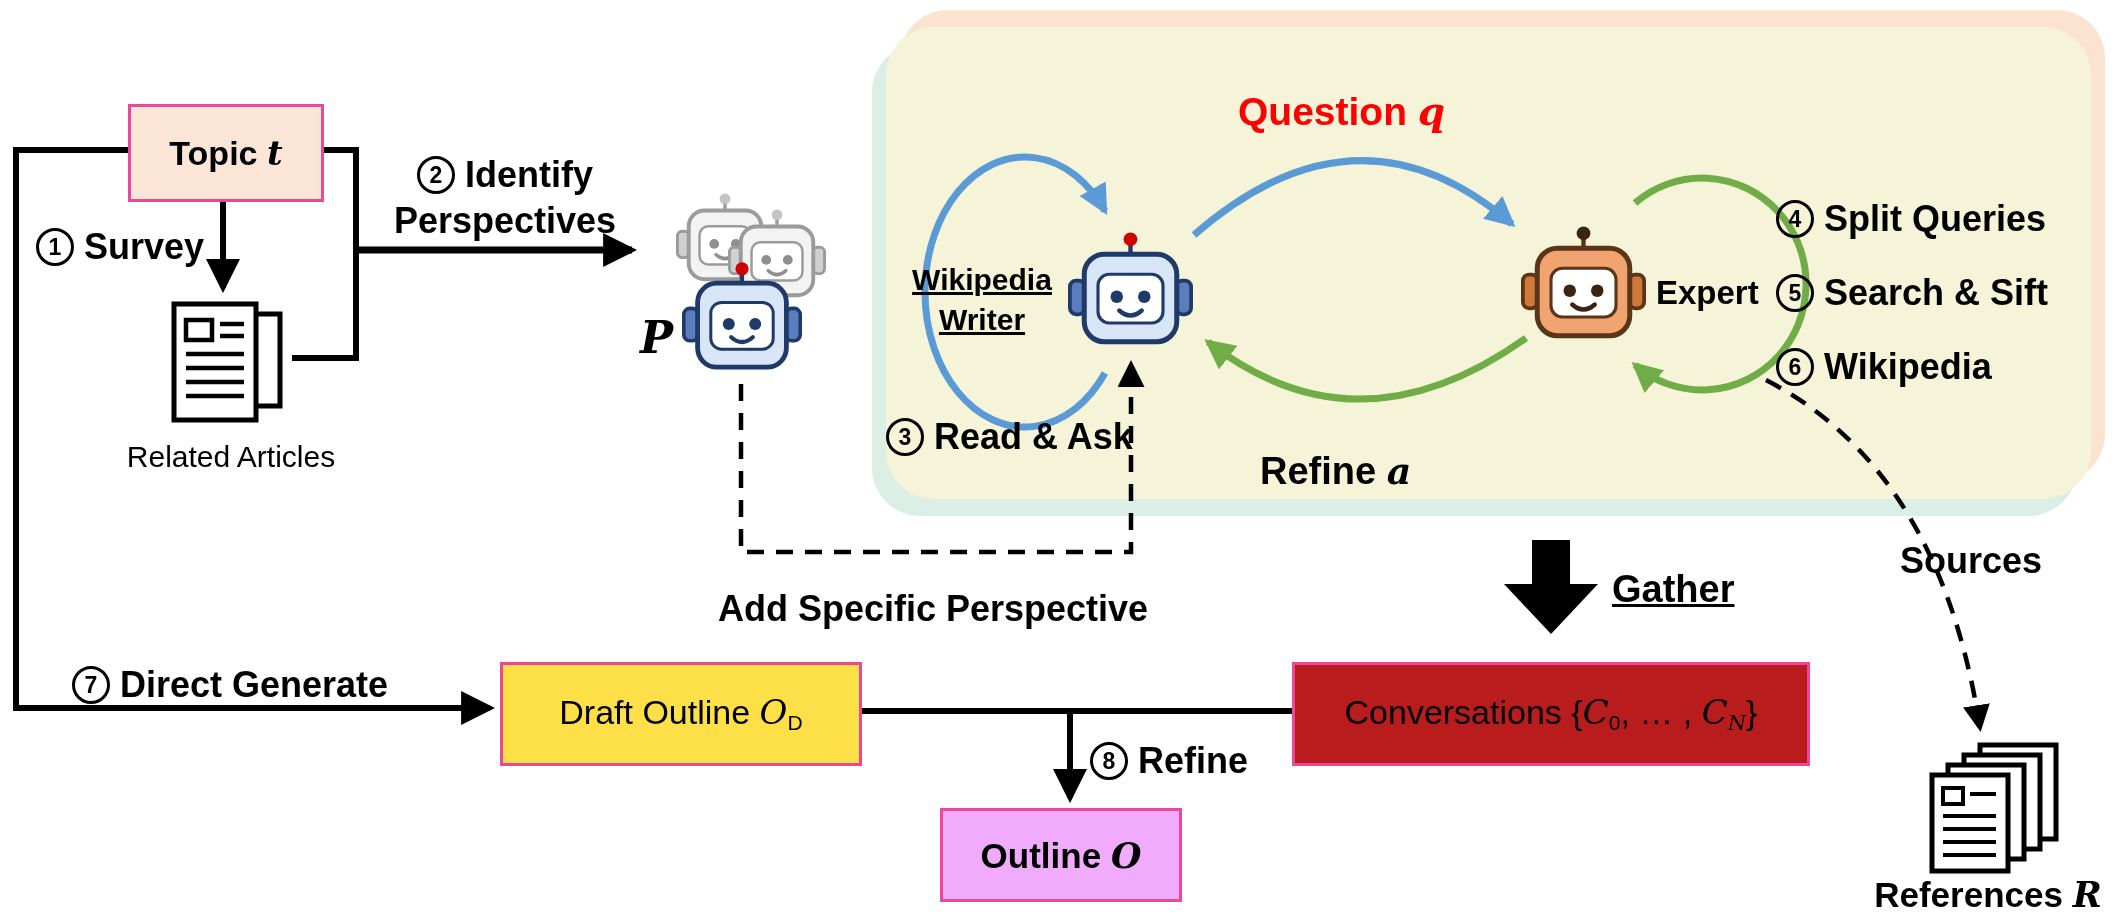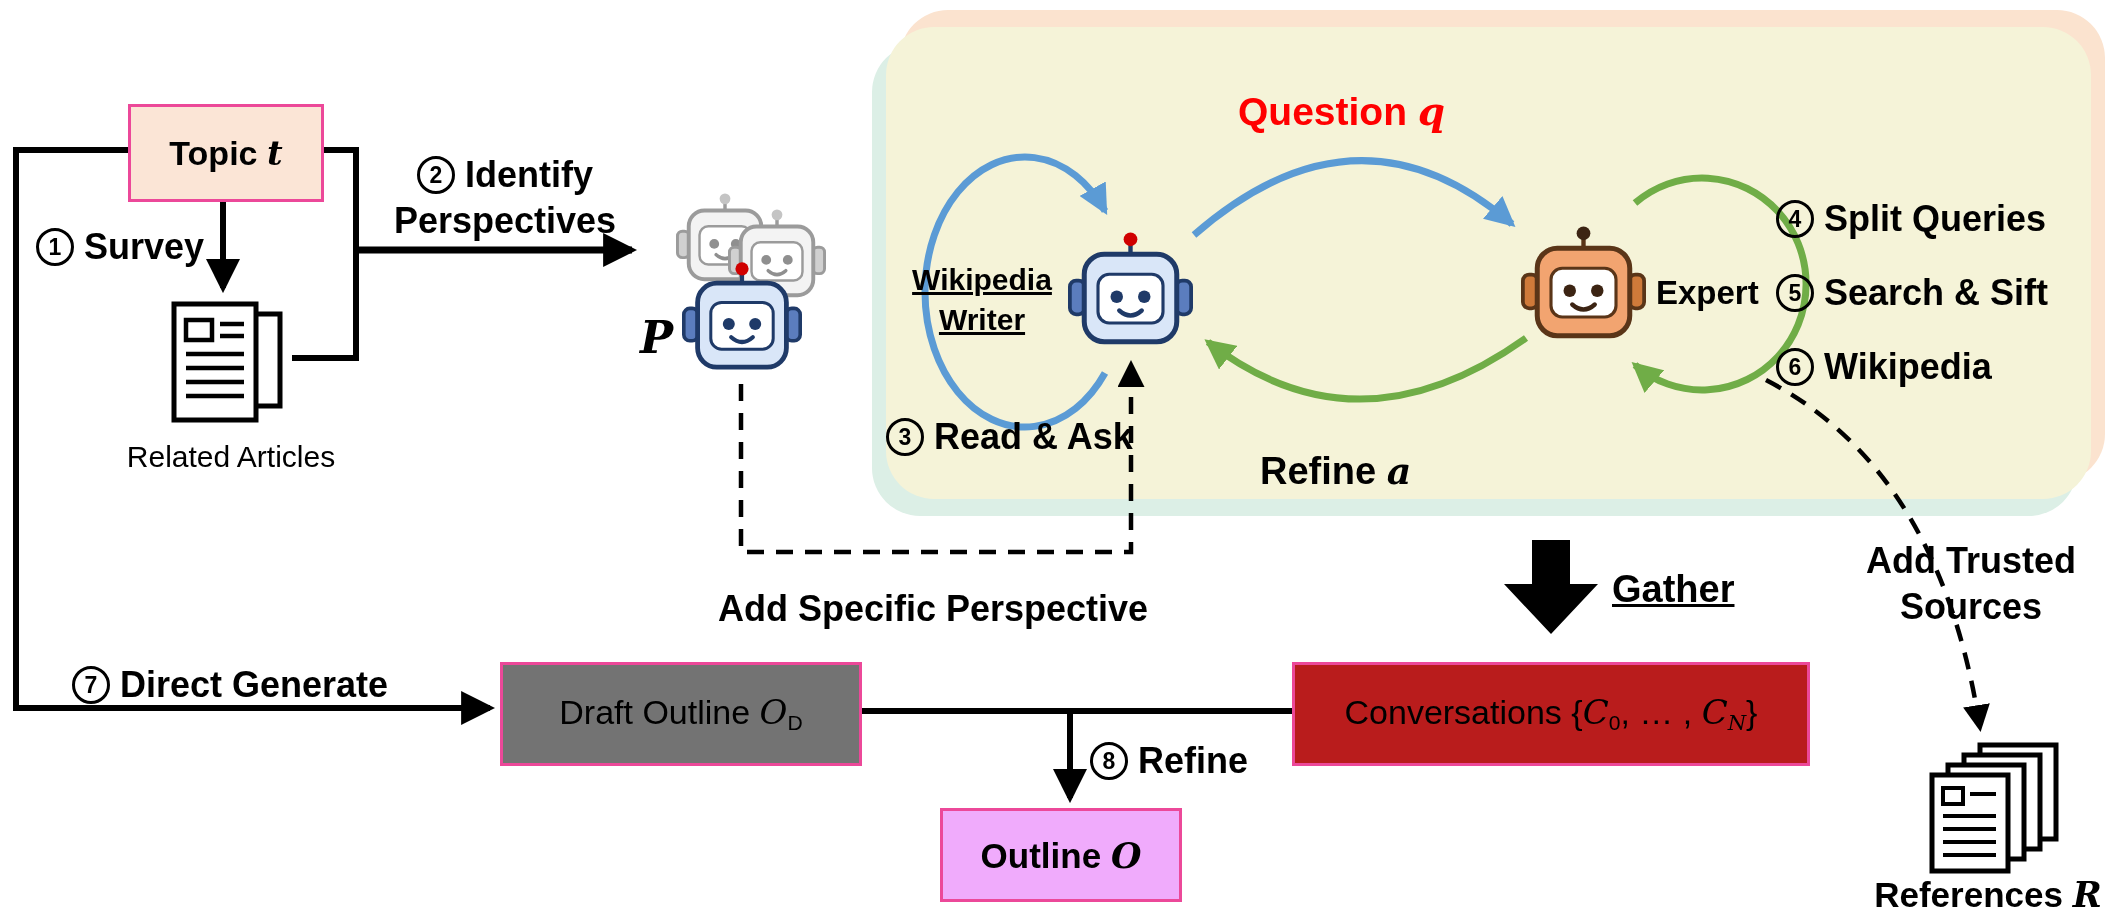--- a/index.html
+++ b/index.html
@@ -186,30 +186,29 @@
   <div class="lbl row" style="left:1776px;top:346px;">
     <span class="num">6</span>
     <span>Wikipedia</span>
   </div>
 
   <div class="lbl center" style="left:698px;top:588px;width:470px;">Add Specific Perspective</div>
 
   <div class="lbl" style="left:1612px;top:568px;font-size:38px;text-decoration:underline;">Gather</div>
 
   <div class="lbl center" style="left:1843px;top:538px;width:256px;line-height:46px;">
-    <div>Add Trusted</div>
     <div>Sources</div>
   </div>
 
   <div class="lbl row" style="left:72px;top:664px;">
     <span class="num">7</span>
     <span>Direct Generate</span>
   </div>
 
-  <div class="box" style="left:500px;top:662px;width:356px;height:98px;background:#737373;">
+  <div class="box" style="left:500px;top:662px;width:356px;height:98px;background:#fde047;">
     <span><span>Draft Outline </span><span class="cal">O</span><span class="sb">D</span></span>
   </div>
 
   <div class="box" style="left:1292px;top:662px;width:512px;height:98px;background:#b91c1c;">
     <span><span>Conversations {</span><span class="cal">C</span><span class="sb">0</span><span>, … , </span><span class="cal">C</span><span class="sb cal">N</span><span>}</span></span>
   </div>
 
   <div class="lbl row" style="left:1090px;top:740px;">
     <span class="num">8</span>
     <span>Refine</span>

